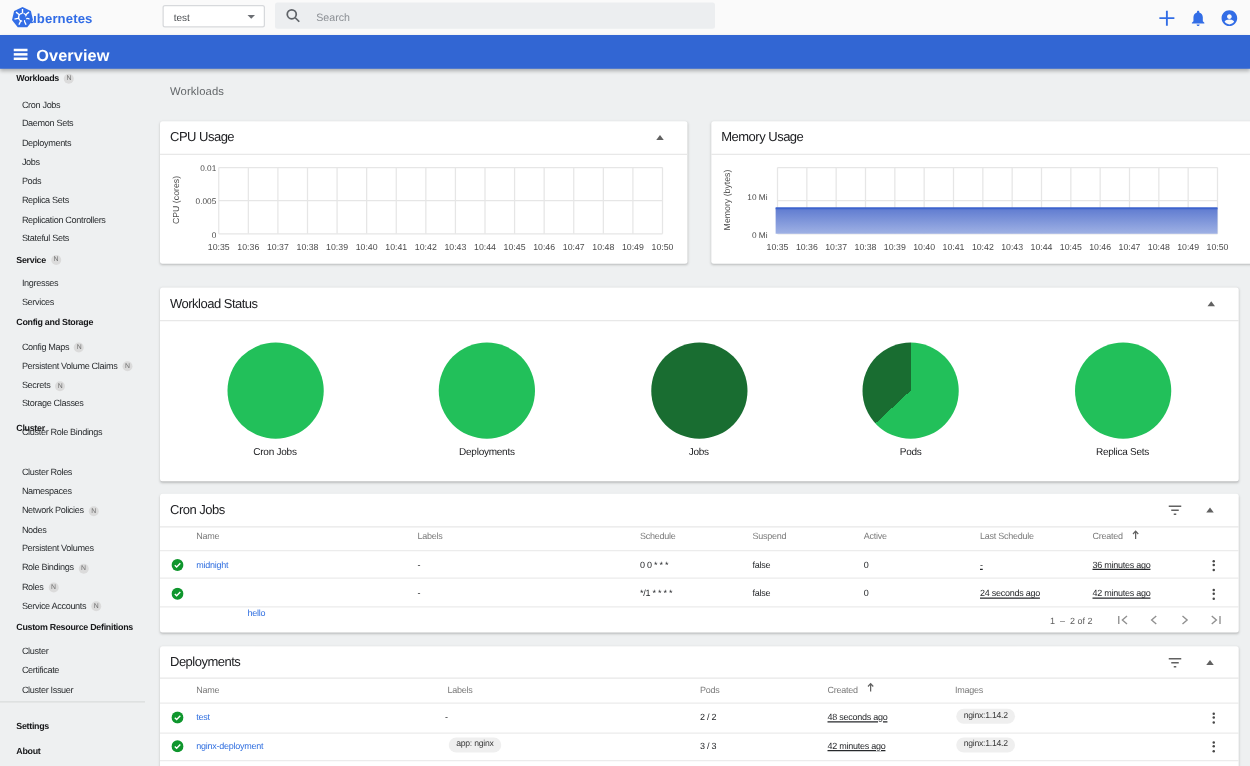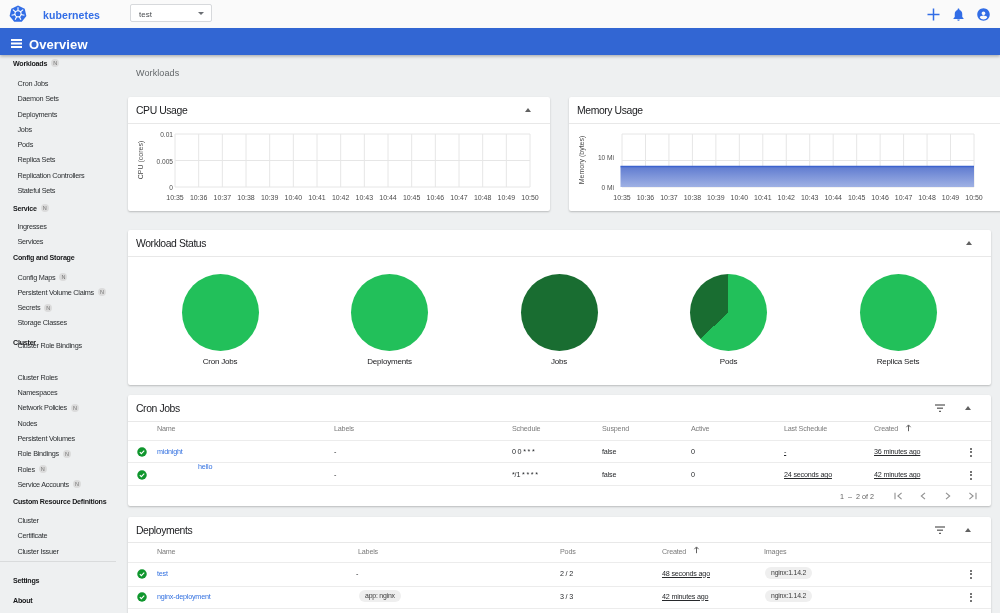--- a/index.html
+++ b/index.html
@@ -36,27 +36,34 @@
     <g stroke="#fff" stroke-width="1.1">
       <line x1="9.00" y1="5.90" x2="9.00" y2="2.20"></line>
       <line x1="6.73" y1="6.99" x2="3.84" y2="4.68"></line>
       <line x1="6.17" y1="9.45" x2="2.57" y2="10.27"></line>
       <line x1="7.74" y1="11.41" x2="6.14" y2="14.75"></line>
       <line x1="10.26" y1="11.41" x2="11.86" y2="14.75"></line>
       <line x1="11.83" y1="9.45" x2="15.43" y2="10.27"></line>
       <line x1="11.27" y1="6.99" x2="14.16" y2="4.68"></line>
     </g>
   </svg>
-  <div class="abs" style="left:43px;top:8.5px;font-size:10.5px;font-weight:bold;color:#326de6;letter-spacing:0.1px;">kubernetes</div>
+  <div class="abs" style="left:17px;top:8.5px;font-size:10.5px;font-weight:bold;color:#326de6;letter-spacing:0.1px;">kubernetes</div>
 
   <div class="abs" style="left:130px;top:4px;width:82px;height:18px;border:1px solid #d7d9dc;border-radius:2px;background:#fff;">
     <div class="abs" style="left:8px;top:5px;font-size:8px;color:#4a4d51;">test</div>
     <div class="abs" style="right:7px;top:7px;width:0;height:0;border-left:3px solid transparent;border-right:3px solid transparent;border-top:3.5px solid #6b6e73;"></div>
   </div>
 
+  <div class="abs" style="left:220px;top:2px;width:352px;height:21px;background:#eceef0;border-radius:2px;">
+    <svg class="abs" style="left:8px;top:4px" width="13" height="13" viewBox="0 0 13 13">
+      <circle cx="5.4" cy="5.4" r="3.6" fill="none" stroke="#5f6368" stroke-width="1.4"></circle>
+      <line x1="8.2" y1="8.2" x2="11.4" y2="11.4" stroke="#5f6368" stroke-width="1.4"></line>
+    </svg>
+    <div class="abs" style="left:33px;top:6.5px;font-size:8.5px;color:#8b8f94;">Search</div>
+  </div>
 
   <svg class="abs" style="left:926px;top:7px" width="15" height="15" viewBox="0 0 15 15">
     <g stroke="#326de6" stroke-width="1.5">
         <line x1="7.5" y1="1.5" x2="7.5" y2="13.5"></line>
         <line x1="1.5" y1="7.5" x2="13.5" y2="7.5"></line>
       </g>
   </svg>
   <svg class="abs" style="left:951px;top:7px" width="15" height="15" viewBox="0 0 24 24">
     <path fill="#326de6" d="M12 22c1.1 0 2-.9 2-2h-4c0 1.1.9 2 2 2zm6-6v-5c0-3.07-1.63-5.64-4.5-6.32V4c0-.83-.67-1.5-1.5-1.5s-1.5.67-1.5 1.5v.68C7.64 5.36 6 7.92 6 11v5l-2 2v1h16v-1l-2-2z"></path>
   </svg>
@@ -261,21 +268,21 @@
   <div class="kebab" style="left:842px;top:52.5px">
       <i></i>
       <i></i>
       <i></i>
     </div>
   <div class="rowline" style="top:67px;"></div>
   <svg class="okicon" style="left:8.5px;top:74.5px" viewBox="0 0 12 12">
       <circle cx="6" cy="6" r="5.7" fill="#0f962d"></circle>
       <path d="M3.4 6.2 L5.2 8 L8.7 4.4" stroke="#fff" stroke-width="1.3" fill="none"></path>
     </svg>
-  <div class="td link" style="left:29px;top:67px;padding-left:41px;">hello</div>
+  <div class="td link" style="left:29px;top:91px;padding-left:41px;">hello</div>
   <div class="td" style="left:206px;top:75px;">-</div>
   <div class="td" style="left:384px;top:75px;">*/1 * * * *</div>
   <div class="td" style="left:474px;top:75px;">false</div>
   <div class="td" style="left:563px;top:75px;">0</div>
   <div class="td und" style="left:656px;top:75px;">24 seconds ago</div>
   <div class="td und" style="left:746px;top:75px;">42 minutes ago</div>
   <div class="kebab" style="left:842px;top:75.5px">
       <i></i>
       <i></i>
       <i></i>

